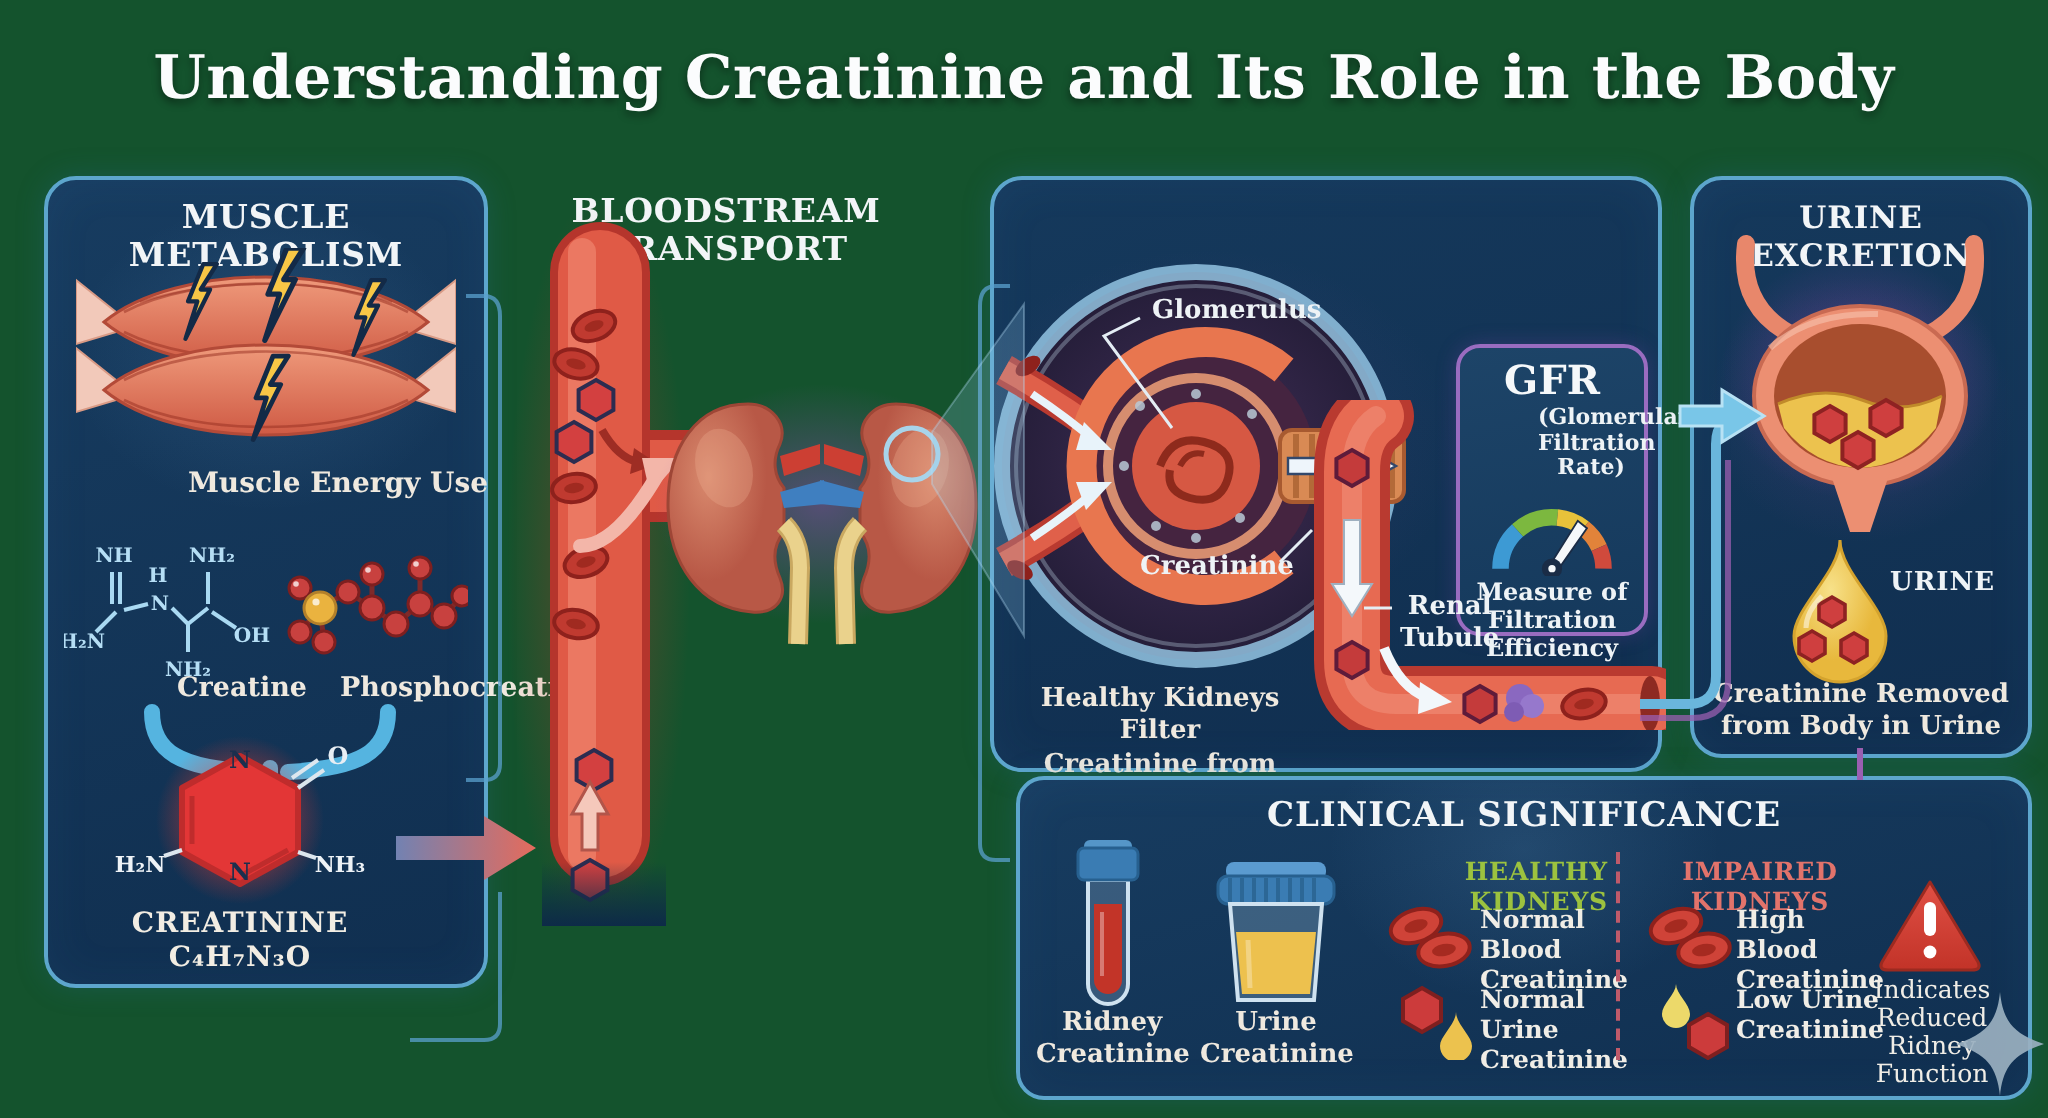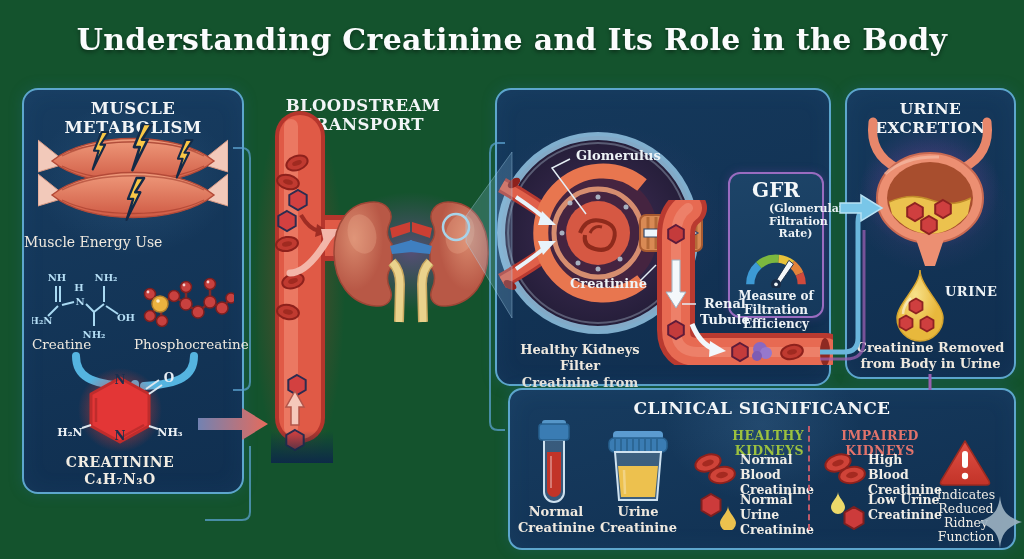--- a/index.html
+++ b/index.html
@@ -7,21 +7,21 @@
          font-family:"DejaVu Serif","Liberation Serif",serif;}
   .abs{position:absolute;}
   .title{left:0;top:22px;width:1024px;text-align:center;font-size:30px;font-weight:bold;color:#fbfcfd;
          text-shadow:0 2px 4px rgba(0,0,0,.45);letter-spacing:.3px;}
   .panel{border:2px solid #5da6cd;border-radius:16px;
          background:radial-gradient(140px 110px at 50% 22%, rgba(120,180,230,.14), rgba(120,180,230,0) 70%),
                     linear-gradient(165deg,#173c60 0%,#102f50 100%);
          box-shadow:0 0 14px rgba(40,110,160,.25), inset 0 0 24px rgba(90,160,210,.07);}
   .hdr{width:100%;text-align:center;font-size:16.5px;font-weight:bold;color:#f2f5f7;letter-spacing:.4px;}
   .cap{font-size:13px;font-weight:bold;color:#efe9df;text-align:center;line-height:1.25;white-space:pre-line;}
-  .lbl{font-size:13.5px;font-weight:normal;color:#efe9df;}
+  .lbl{font-size:13.5px;font-weight:bold;color:#efe9df;text-align:center;margin-left:36px;}
   .small-lbl{font-size:12.5px;font-weight:bold;color:#f0ede6;line-height:1.2;white-space:pre-line;text-align:left;}
   .chem-name{font-size:14px;font-weight:bold;color:#f2ede3;text-align:center;letter-spacing:.5px;}
   .ann{font-size:13px;font-weight:bold;color:#eef3f6;text-align:center;}
   .gfrbox{border:2px solid #9a6cc0;border-radius:12px;background:linear-gradient(170deg,#1d4468,#15395c);
           text-align:center;box-shadow:0 0 10px rgba(120,70,170,.3);}
   .gfr-title{font-size:20px;font-weight:bold;color:#f5f8fa;margin-top:6px;line-height:1.05;}
   .gfr-sub{font-size:11px;font-weight:bold;color:#eef3f6;line-height:1.15;white-space:pre-line;margin-top:2px;padding-left:39px;}
   .gfr-cap{font-size:12px;font-weight:bold;color:#eef3f6;line-height:1.15;white-space:pre-line;margin-top:2px;}
   .green-h{font-size:12.5px;font-weight:bold;color:#9cc23f;letter-spacing:.4px;text-align:right;}
   .red-h{font-size:12.5px;font-weight:bold;color:#e2736b;letter-spacing:.4px;text-align:center;}
@@ -403,21 +403,21 @@
   <div class="abs panel" style="left:508px;top:388px;width:504px;height:158px;border-radius:14px;">
     <div class="abs hdr" style="top:8px;font-size:17px;">CLINICAL SIGNIFICANCE</div>
 
     <svg class="abs" style="left:24px;top:26px;" width="40" height="92" viewBox="0 0 40 92">
       <path d="M10 24 L10 76 A 10 10 0 0 0 30 76 L30 24 Z" fill="rgba(180,215,240,.22)" stroke="#cfe2f0" stroke-width="2"></path>
       <path d="M13 36 L13 74 A 7 7 0 0 0 27 74 L27 36 Z" fill="#c23428"></path>
       <line x1="17" y1="40" x2="17" y2="72" stroke="rgba(255,255,255,.35)" stroke-width="2"></line>
       <rect x="8" y="4" width="24" height="8" rx="3" fill="#5596c8"></rect>
       <rect x="5" y="8" width="30" height="16" rx="3" fill="#3a7cb3" stroke="#27608f" stroke-width="1.5"></rect>
     </svg>
-    <div class="abs cap" style="left:8px;top:114px;width:76px;">Normal
+    <div class="abs cap" style="left:8px;top:114px;width:76px;">Ridney
 Creatinine</div>
 
     <svg class="abs" style="left:96px;top:36px;" width="64" height="78" viewBox="0 0 64 78">
       <rect x="7" y="5" width="50" height="9" rx="4" fill="#5b9bd0"></rect>
       <rect x="3" y="12" width="58" height="14" rx="5" fill="#3a7cb3" stroke="#27608f" stroke-width="1.5"></rect>
       <g stroke="#2c6796" stroke-width="2">
         <line x1="9" y1="13" x2="9" y2="25"></line>
           <line x1="15" y1="13" x2="15" y2="25"></line>
           <line x1="21" y1="13" x2="21" y2="25"></line>
         <line x1="27" y1="13" x2="27" y2="25"></line>

